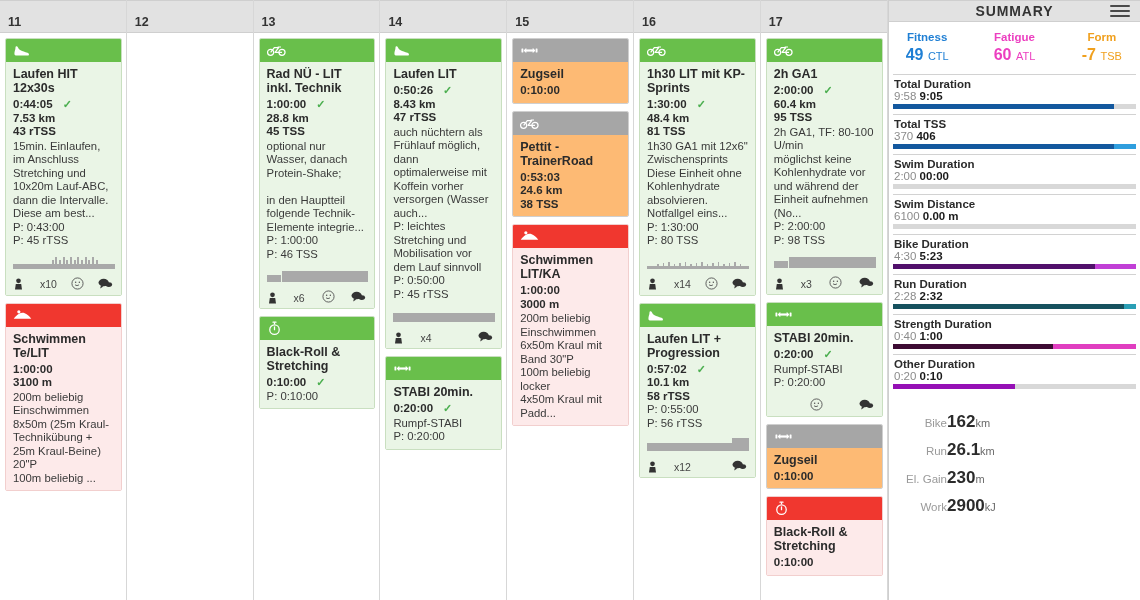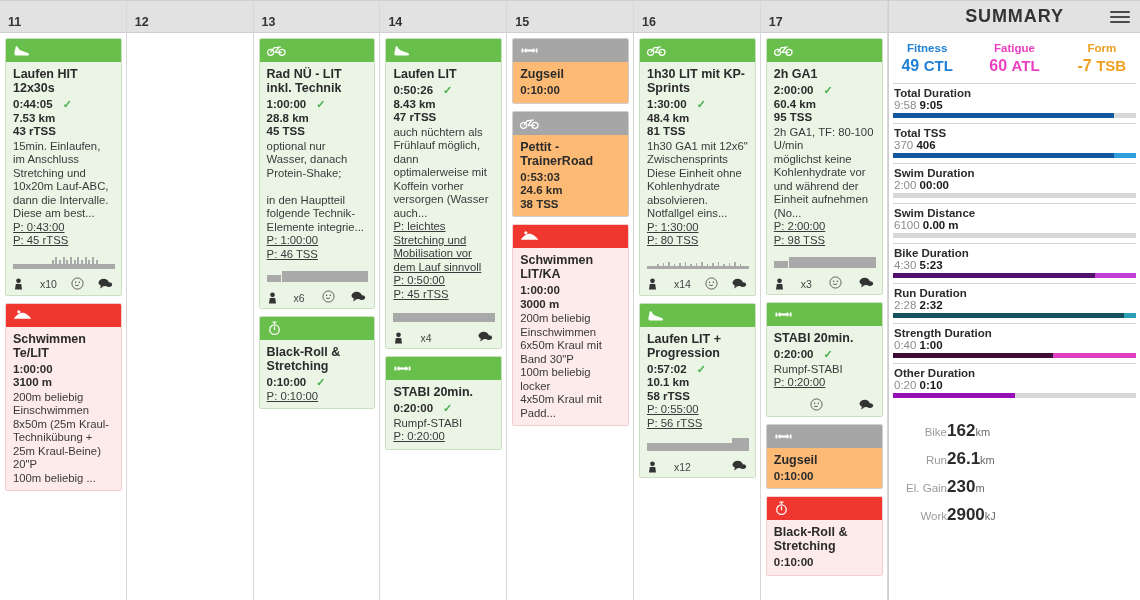--- a/index.html
+++ b/index.html
@@ -53,21 +53,21 @@
   }
   .metric {
     font-weight: bold; font-size: 11.5px; line-height: 13.5px; color: #2b2b2b;
     display: flex; align-items: center; gap: 10px;
   }
   .tick { color: #4caf50; font-size: 11px; font-weight: bold; }
   .desc {
     font-size: 11.3px; line-height: 13.5px; color: #3a3a3a;
     margin-top: 1px; white-space: pre-wrap;
   }
-  .plan { font-size: 11.3px; line-height: 13.5px; color: #3a3a3a; text-decoration: underline; }
+  .plan { font-size: 11.3px; line-height: 13.5px; color: #3a3a3a; }
 
   
   .graph { height: 17px; margin: 4px 0 0 0; position: relative; background: transparent; }
   .graph .bar { position: absolute; bottom: 0; background: #a9a9a9; }
   
   .card-foot {
     display: flex; align-items: center; height: 21px;
     font-size: 11px; color: #444; padding: 0 8px;
     justify-content: space-between;
   }
@@ -85,40 +85,40 @@
   .c-gray   .card-body, .c-gray .card-foot { background: #fdba74; }
   .c-gray   { border-color: #cfcfcf; }
 
   
   #summary {
     width: 252px; height: 600px;
     background: #fff; border-left: 1px solid #cfcfcf;
     display: flex; flex-direction: column;
   }
   .sum-head {
-    height: 33px; background: #e2e2e2;
+    height: 22px; background: #e2e2e2;
     border-top: 1px solid #cfcfcf; border-bottom: 1px solid #cfcfcf;
     display: flex; align-items: center; justify-content: center;
     position: relative;
-    font-weight: bold; font-size: 18px; letter-spacing: .9px; color: #333;
+    font-weight: bold; font-size: 14px; letter-spacing: .9px; color: #333;
   }
   .hamburger {
     position: absolute; right: 10px; top: 50%; transform: translateY(-50%);
     width: 20px; display: flex; flex-direction: column; gap: 3px;
     cursor: pointer;
   }
   .hamburger span { display: block; height: 2px; background: #4a4a4a; border-radius: 1px; }
 
   .pmc {
     display: flex; padding: 8px 4px 8px 4px; gap: 19px;
   }
   .pmc-cell { flex: 1; text-align: center; }
   .pmc-name { font-size: 11.5px; font-weight: bold; line-height: 15px; }
   .pmc-val  { font-size: 16px; font-weight: bold; line-height: 19px; }
-  .pmc-unit { font-size: 15px; font-weight: bold; margin-top: 16px; }
+  .pmc-unit { font-size: 11px; font-weight: normal; margin-top: 16px; }
 
   .stat { padding: 0 4px; }
   .stat-row {
     display: flex; justify-content: space-between; align-items: baseline;
     border-top: 1px solid #d2d2d2;
     padding: 3px 1px 2px 1px;
     flex-direction: column;
   }
   .stat-label { font-size: 11.5px; font-weight: bold; color: #2b2b2b; }
   .stat-vals { font-size: 11.5px; color: #2b2b2b; }

